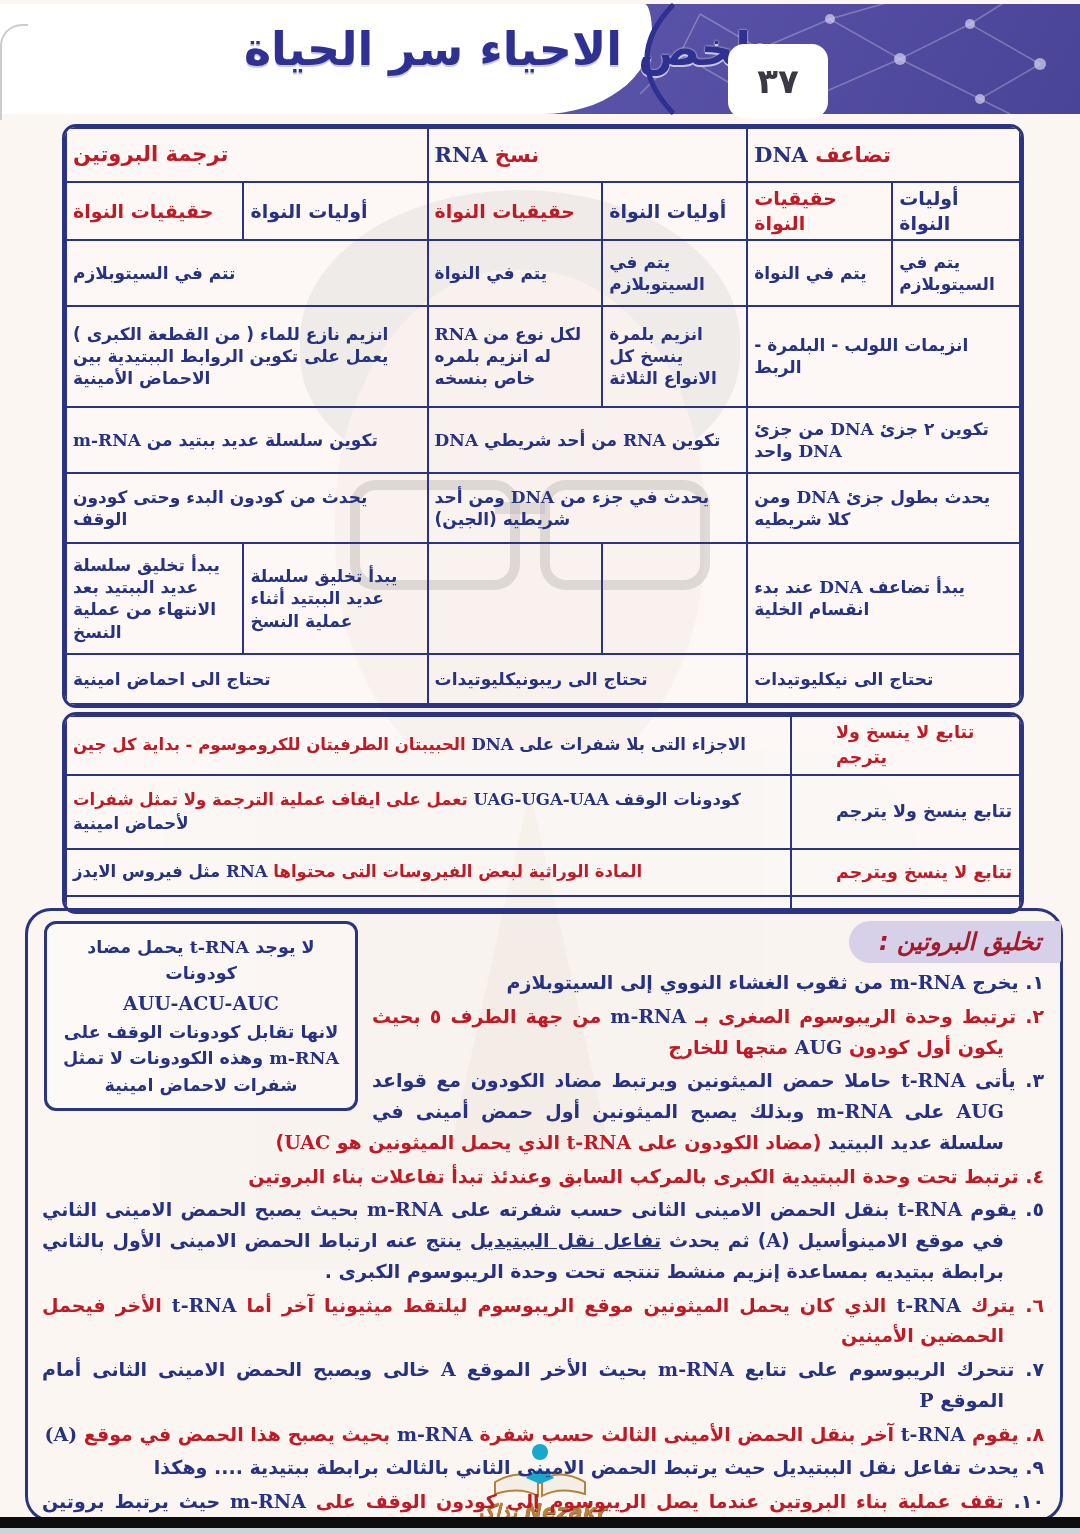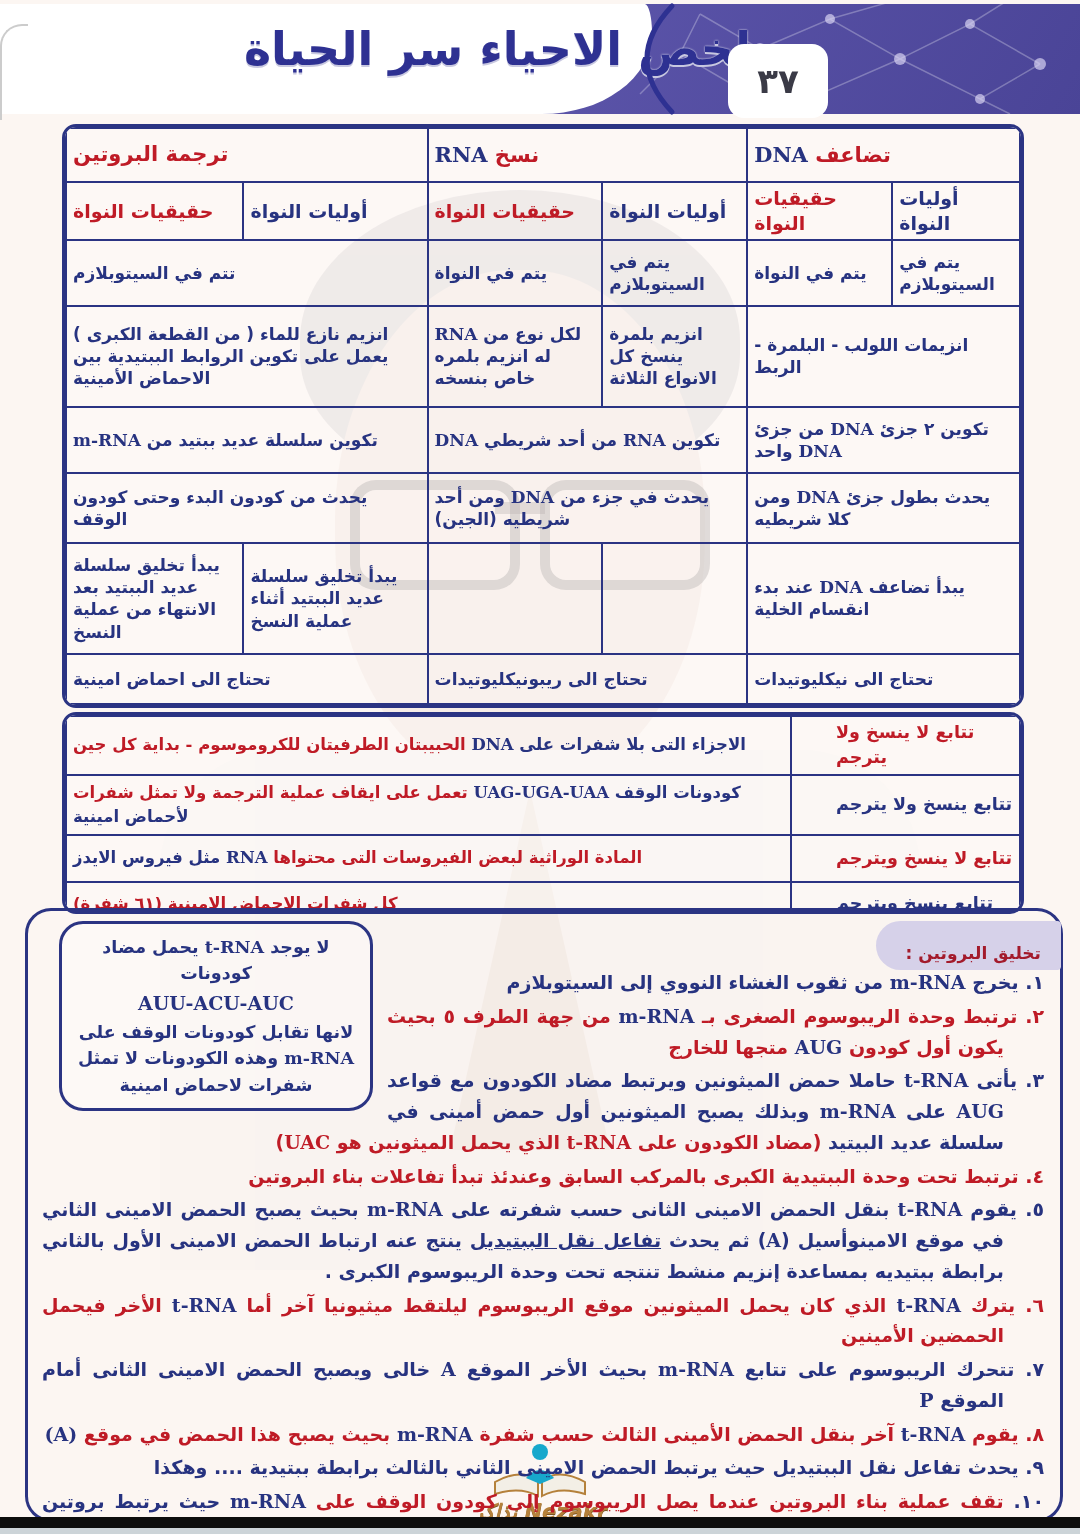--- a/index.html
+++ b/index.html
@@ -48,27 +48,27 @@
   #main-table .sub-eu{color:var(--red);font-size:19px;}
   #seq-table td{font-size:16.5px;line-height:1.45;}
   #seq-table .lbl{font-size:17.5px;padding-left:44px;}
   .c-red{color:var(--red);} .c-navy{color:var(--navy);}
   .f-lat{font-family:"DejaVu Serif","Liberation Serif",serif;font-weight:600;}
   .u{text-decoration:underline;}
   
   .section{position:absolute;top:908px;left:25px;width:1032px;height:608px;z-index:2;
            border:3px solid var(--border);border-radius:26px;}
   .chip{position:absolute;top:10px;right:-1px;background:var(--lavender);
-        border-radius:26px 4px 4px 26px;padding:22px 20px 7px 30px;
-        font-size:17px;font-weight:bold;color:var(--darkred);}
+        border-radius:26px 4px 4px 26px;padding:7px 20px 7px 30px;
+        font-size:24px;font-weight:bold;color:var(--darkred);font-style:italic;}
   .items{position:relative;margin:56px 16px 8px 14px;font-size:19px;font-weight:bold;
          line-height:1.62;text-align:justify;}
   .item{padding-right:40px;text-indent:-40px;margin-bottom:3px;}
-  .float-box{float:left;width:288px;border:3px solid var(--border);border-radius:24px;
-             margin:-46px 14px 12px 17px;padding:10px 10px;text-align:center;
+  .float-box{float:left;width:288px;border:3px solid var(--border);border-radius:12px;
+             margin:-46px 14px 12px 2px;padding:10px 10px;text-align:center;
              font-size:17.5px;line-height:1.5;background:rgba(255,255,255,.3);}
   .float-box .codons{font-size:19px;margin:2px 0;}
   
   .wm{position:absolute;left:50%;bottom:10px;transform:translateX(-50%);z-index:1;
       text-align:center;width:170px;}
   .wm-text{font-size:21px;font-weight:bold;font-style:italic;color:#b5813b;
            text-shadow:0 1px 0 #7a5420;margin-top:-6px;}
   
   .bar-black{position:absolute;left:0;bottom:6px;width:1080px;height:11px;background:#0d0d0d;z-index:4;}
   .bar-gray{position:absolute;left:0;bottom:0;width:1080px;height:6px;background:#ccd4d8;z-index:4;}
@@ -183,21 +183,21 @@
     <table>
       <colgroup>
           <col style="width:24%">
           <col style="width:76%">
         </colgroup>
       <tbody>
           <tr style="height:47px">
         <td class="lbl c-red">تتابع لا ينسخ ولا يترجم</td>
         <td><span class="c-navy">الاجزاء التى بلا شفرات على </span><span class="f-lat" dir="ltr">DNA</span><span class="c-red"> الحبيبتان الطرفيتان للكروموسوم - بداية كل جين</span></td>
       </tr>
-      <tr style="height:60px">
+      <tr style="height:74px">
         <td class="lbl c-navy">تتابع ينسخ ولا يترجم</td>
         <td><span class="c-navy">كودونات الوقف </span><span class="f-lat" dir="ltr">UAG-UGA-UAA</span><span class="c-red"> تعمل على ايقاف عملية الترجمة ولا تمثل شفرات </span><span class="c-navy">لأحماض امينية</span></td>
       </tr>
       <tr style="height:47px">
         <td class="lbl c-red">تتابع لا ينسخ ويترجم</td>
         <td><span class="c-red">المادة الوراثية لبعض الفيروسات التى محتواها </span><span class="f-lat" dir="ltr">RNA</span><span class="c-navy"> مثل فيروس الايدز</span></td>
       </tr>
       <tr style="height:44px">
         <td class="lbl c-navy">تتابع ينسخ ويترجم</td>
         <td><span class="c-red">كل شفرات الاحماض الامينية (٦١ شفرة)</span></td>

